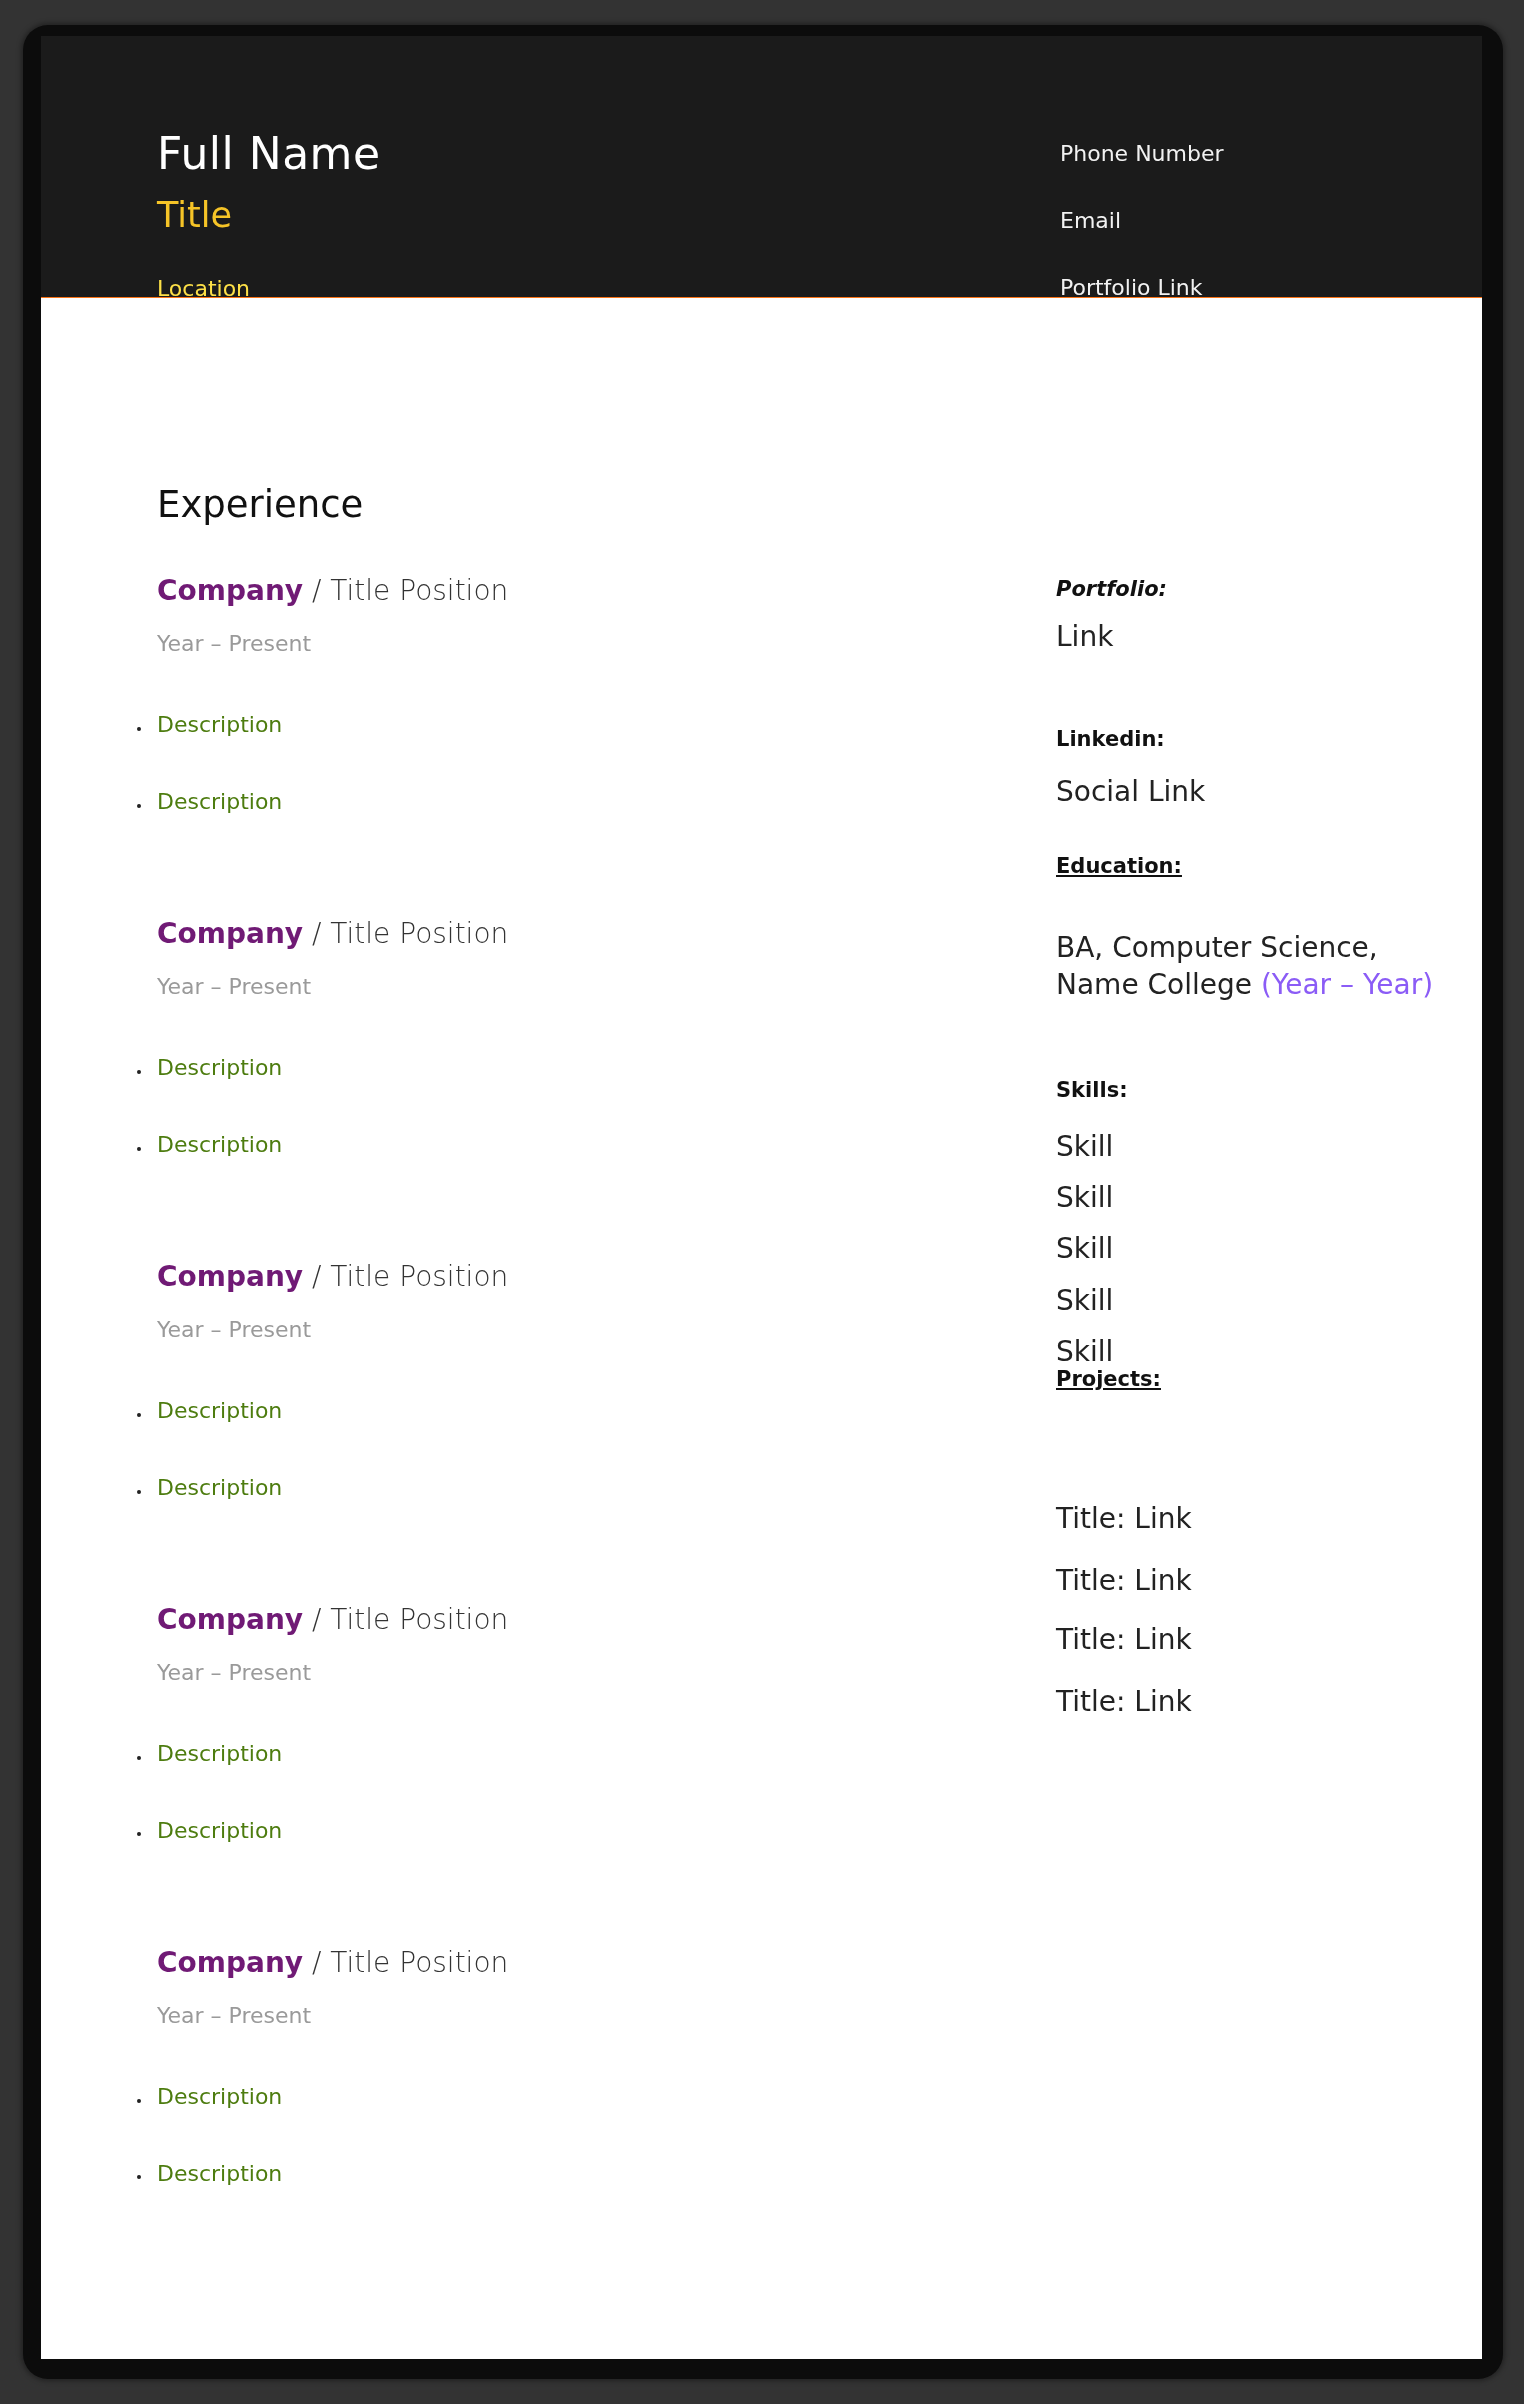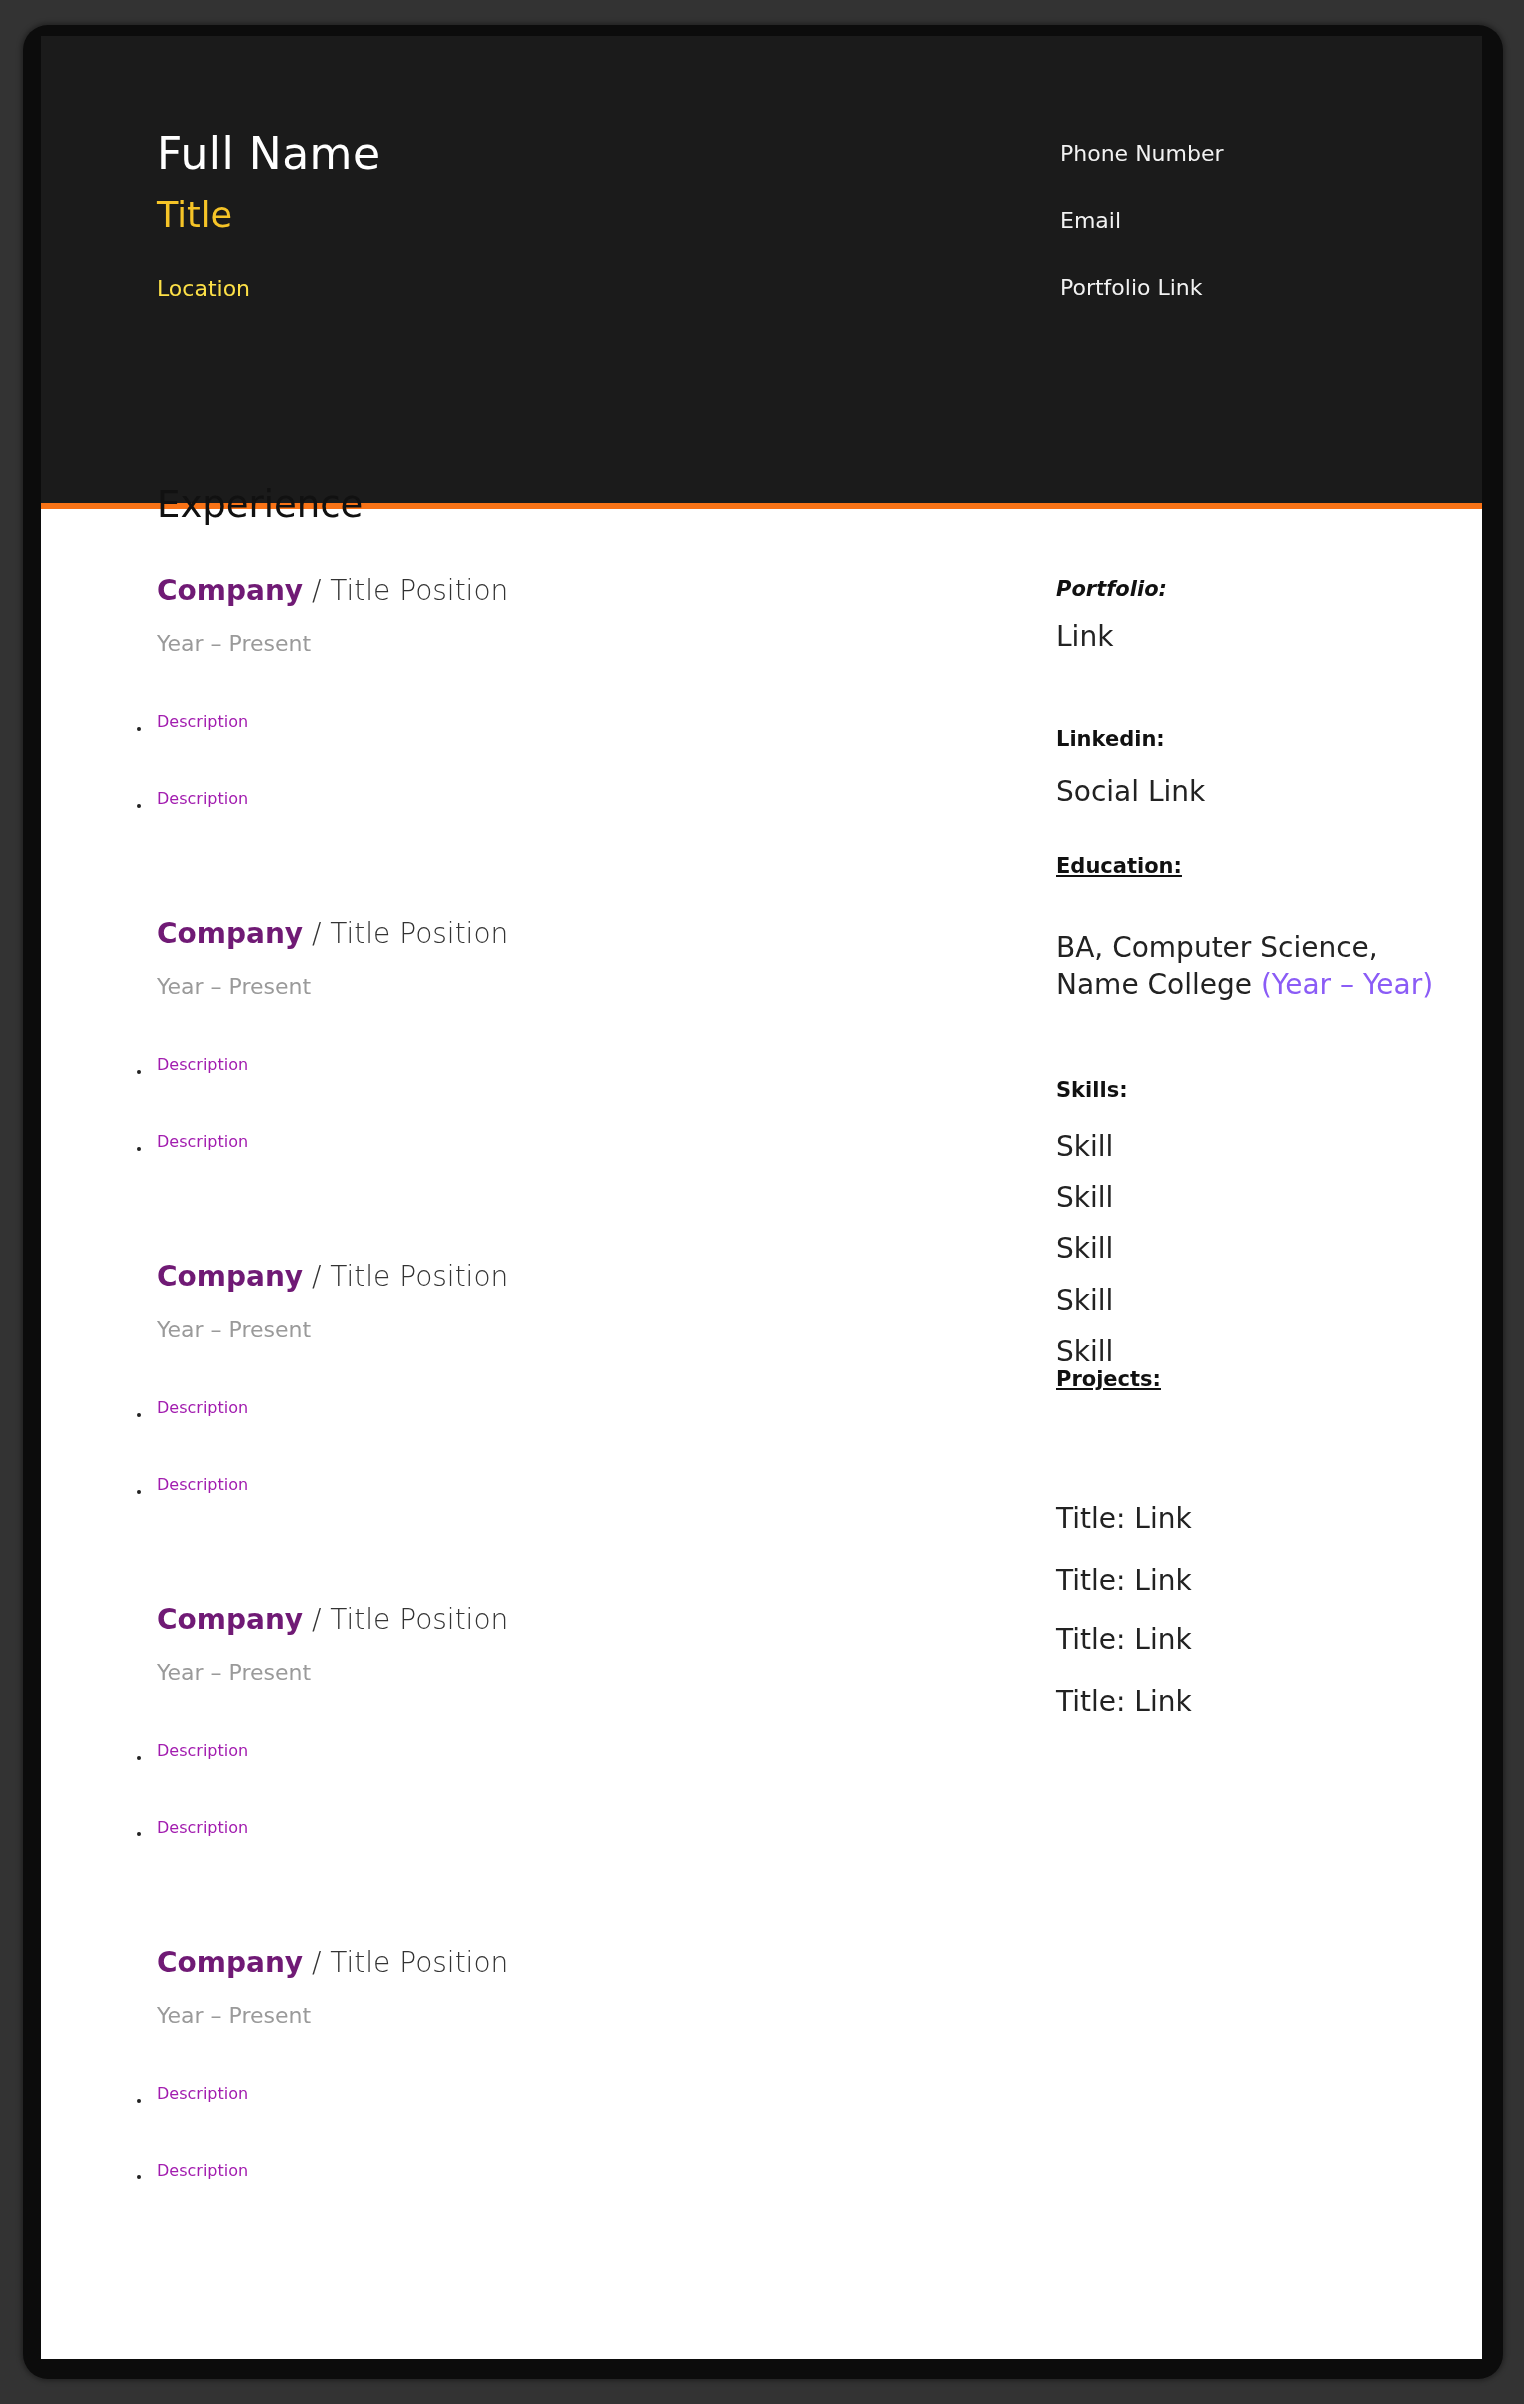--- a/index.html
+++ b/index.html
@@ -19,36 +19,36 @@
   }
   .page {
     position: absolute;
     left: 41px; top: 36px;
     width: 1441px; height: 2323px;
     background: #ffffff;
     overflow: hidden;
   }
   .header {
     position: absolute; left: 0; top: 0;
-    width: 1441px; height: 473px;
+    width: 1441px; height: 262px;
     background: #1b1b1b;
-    border-bottom: 6px solid #f97316;
+    border-bottom: 1px solid #f97316;
   }
   .abs { position: absolute; white-space: nowrap; }
   .full-name { left: 116px; top: 92px; font-size: 44px; color: #ffffff; font-weight: 400; letter-spacing: 0.5px; }
   .job-title { left: 116px; top: 159px; font-size: 35px; color: #f6c427; }
   .location  { left: 116px; top: 240px; font-size: 22px; color: #fde047; }
   .contact   { left: 1019px; font-size: 22px; color: #f2f2f2; }
 
   .section-heading { left: 116px; top: 447px; font-size: 37px; color: #111111; }
   .company-line { font-size: 28px; color: #111; }
   .company-line .company { font-weight: bold; color: #701a75; }
   .company-line .sep, .company-line .position { color: #333; font-weight: 300; }
   .year { font-size: 22px; color: #9a9a9a; }
-  .desc { font-size: 16px; color: #a21caf; }
+  .desc { font-size: 22px; color: #4d7c0f; }
   .bullet {
     position: absolute; width: 3.8px; height: 3.8px; border-radius: 50%;
     background: #222;
   }
 
   .side-label { left: 1015px; font-size: 21px; font-weight: bold; color: #111; }
   .side-value { left: 1015px; font-size: 28px; color: #222; }
   .side-muted { color: #8b5cf6; }
 </style>
 </head>

